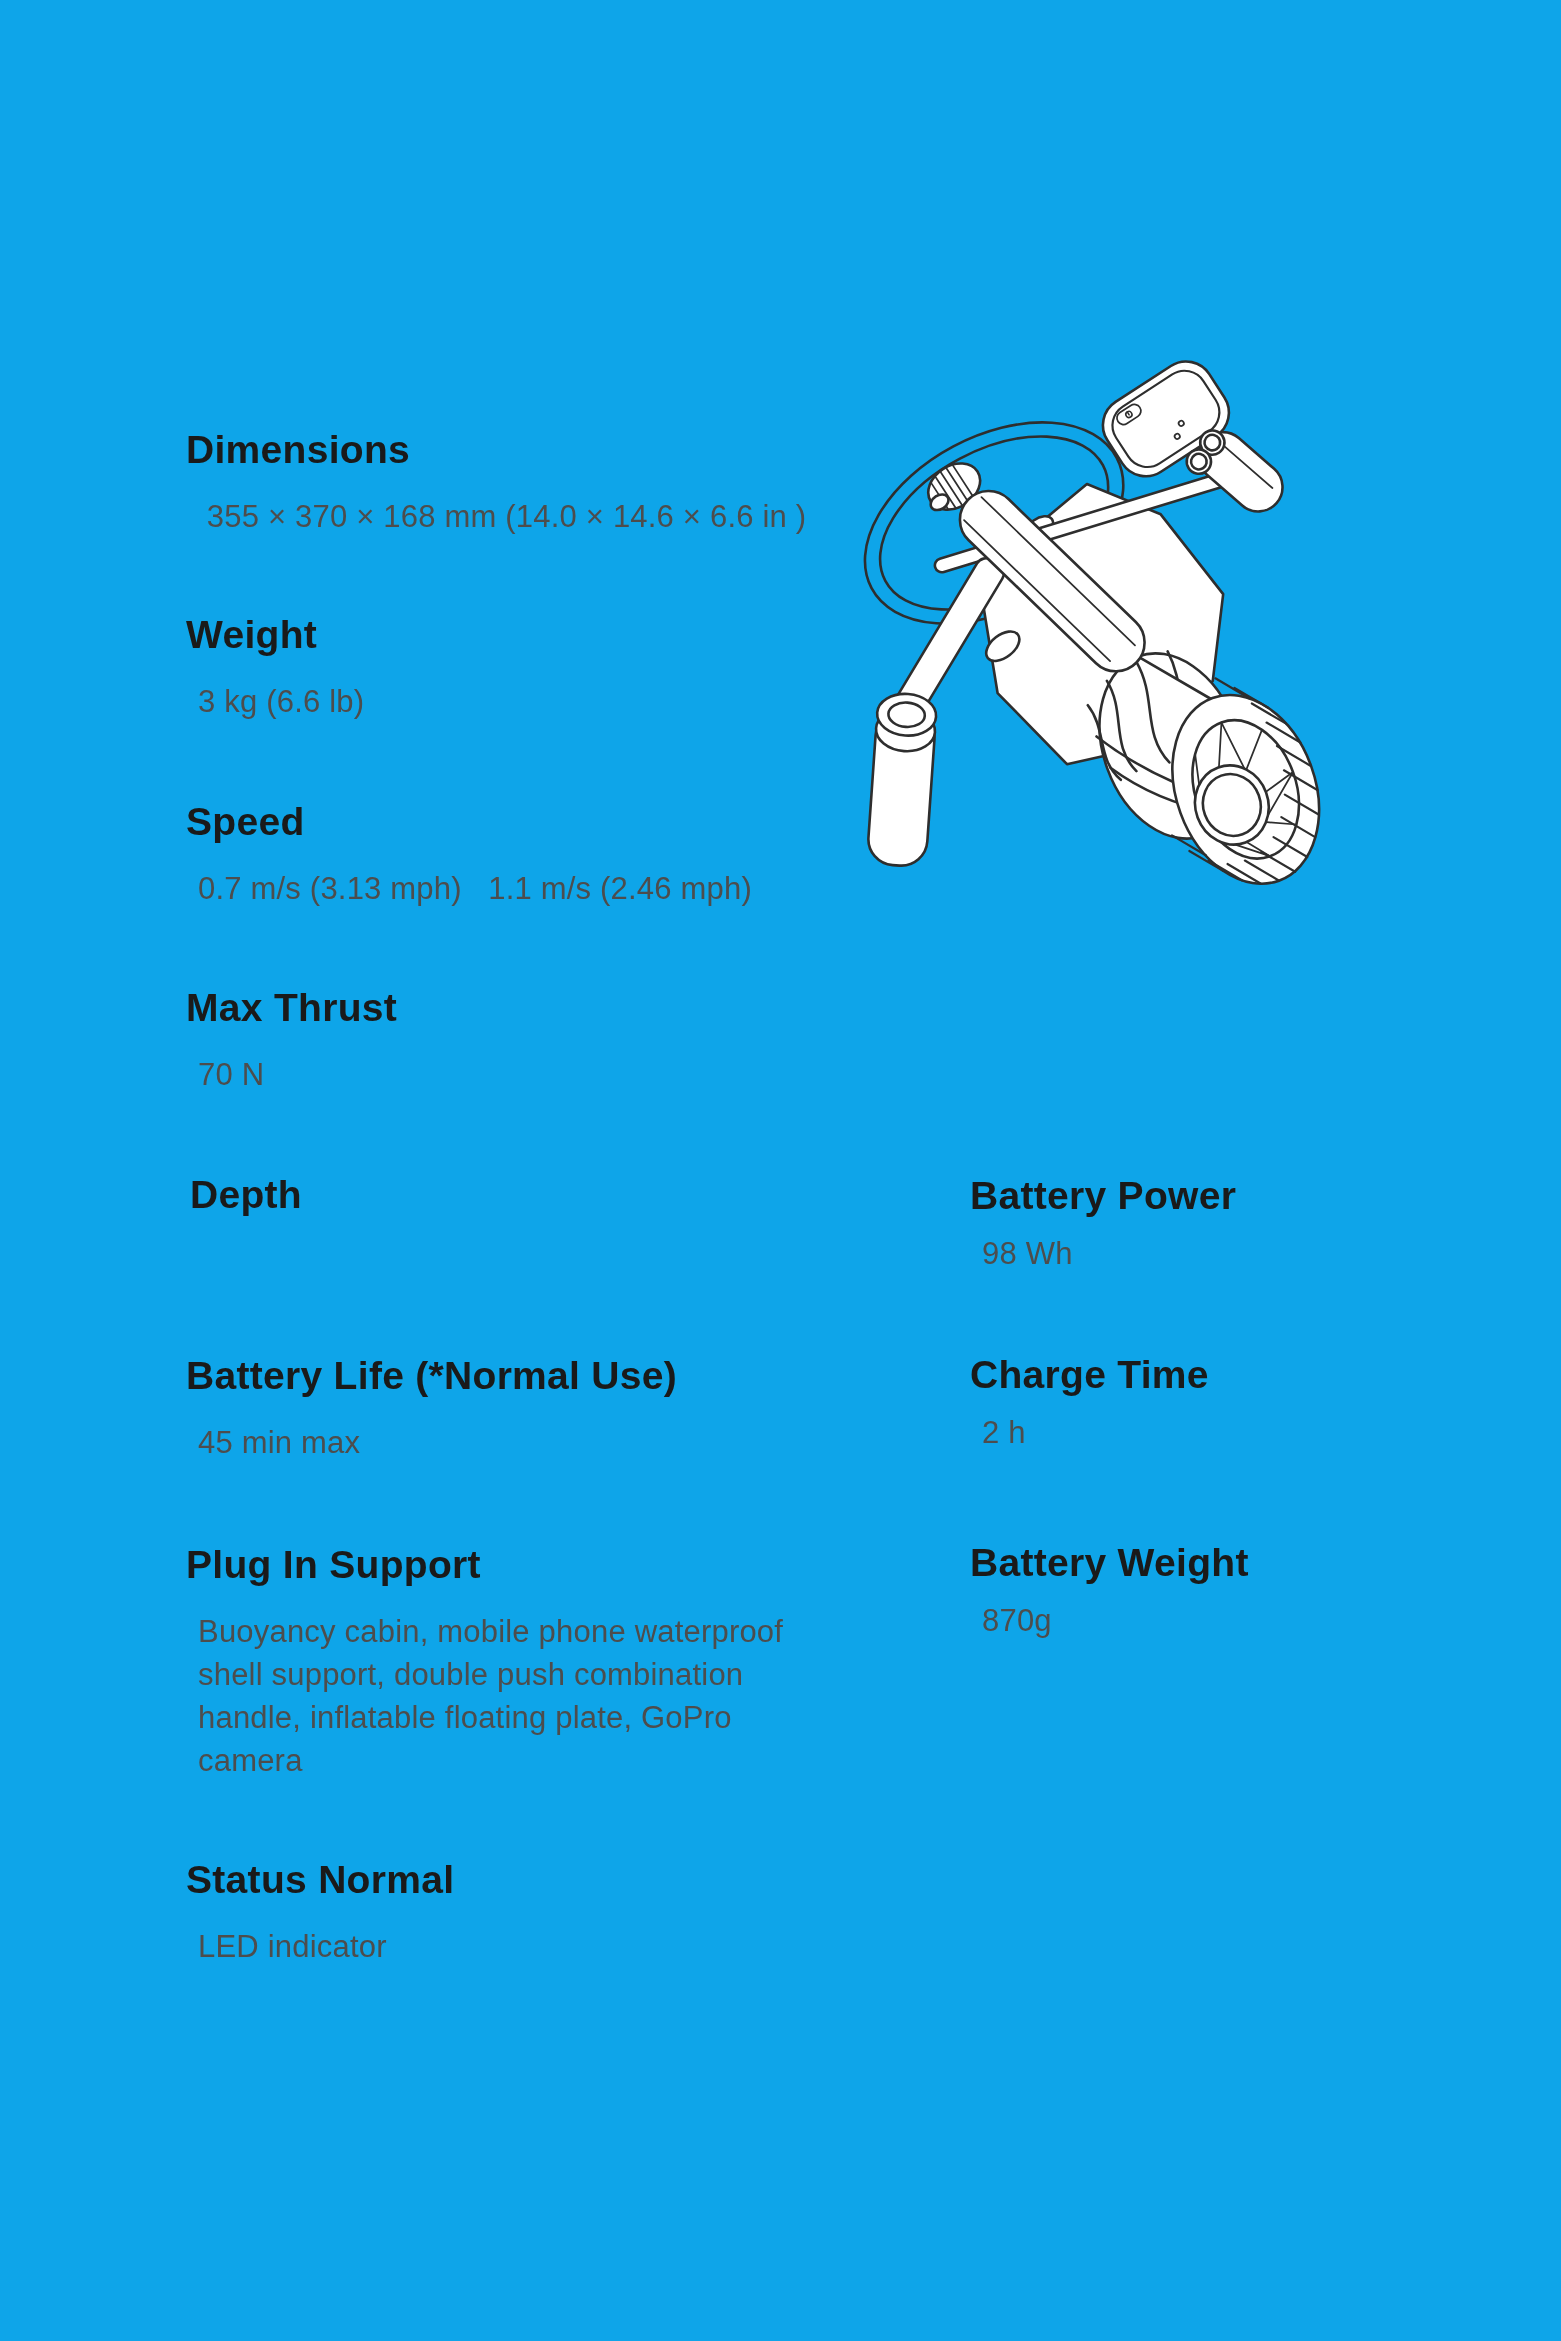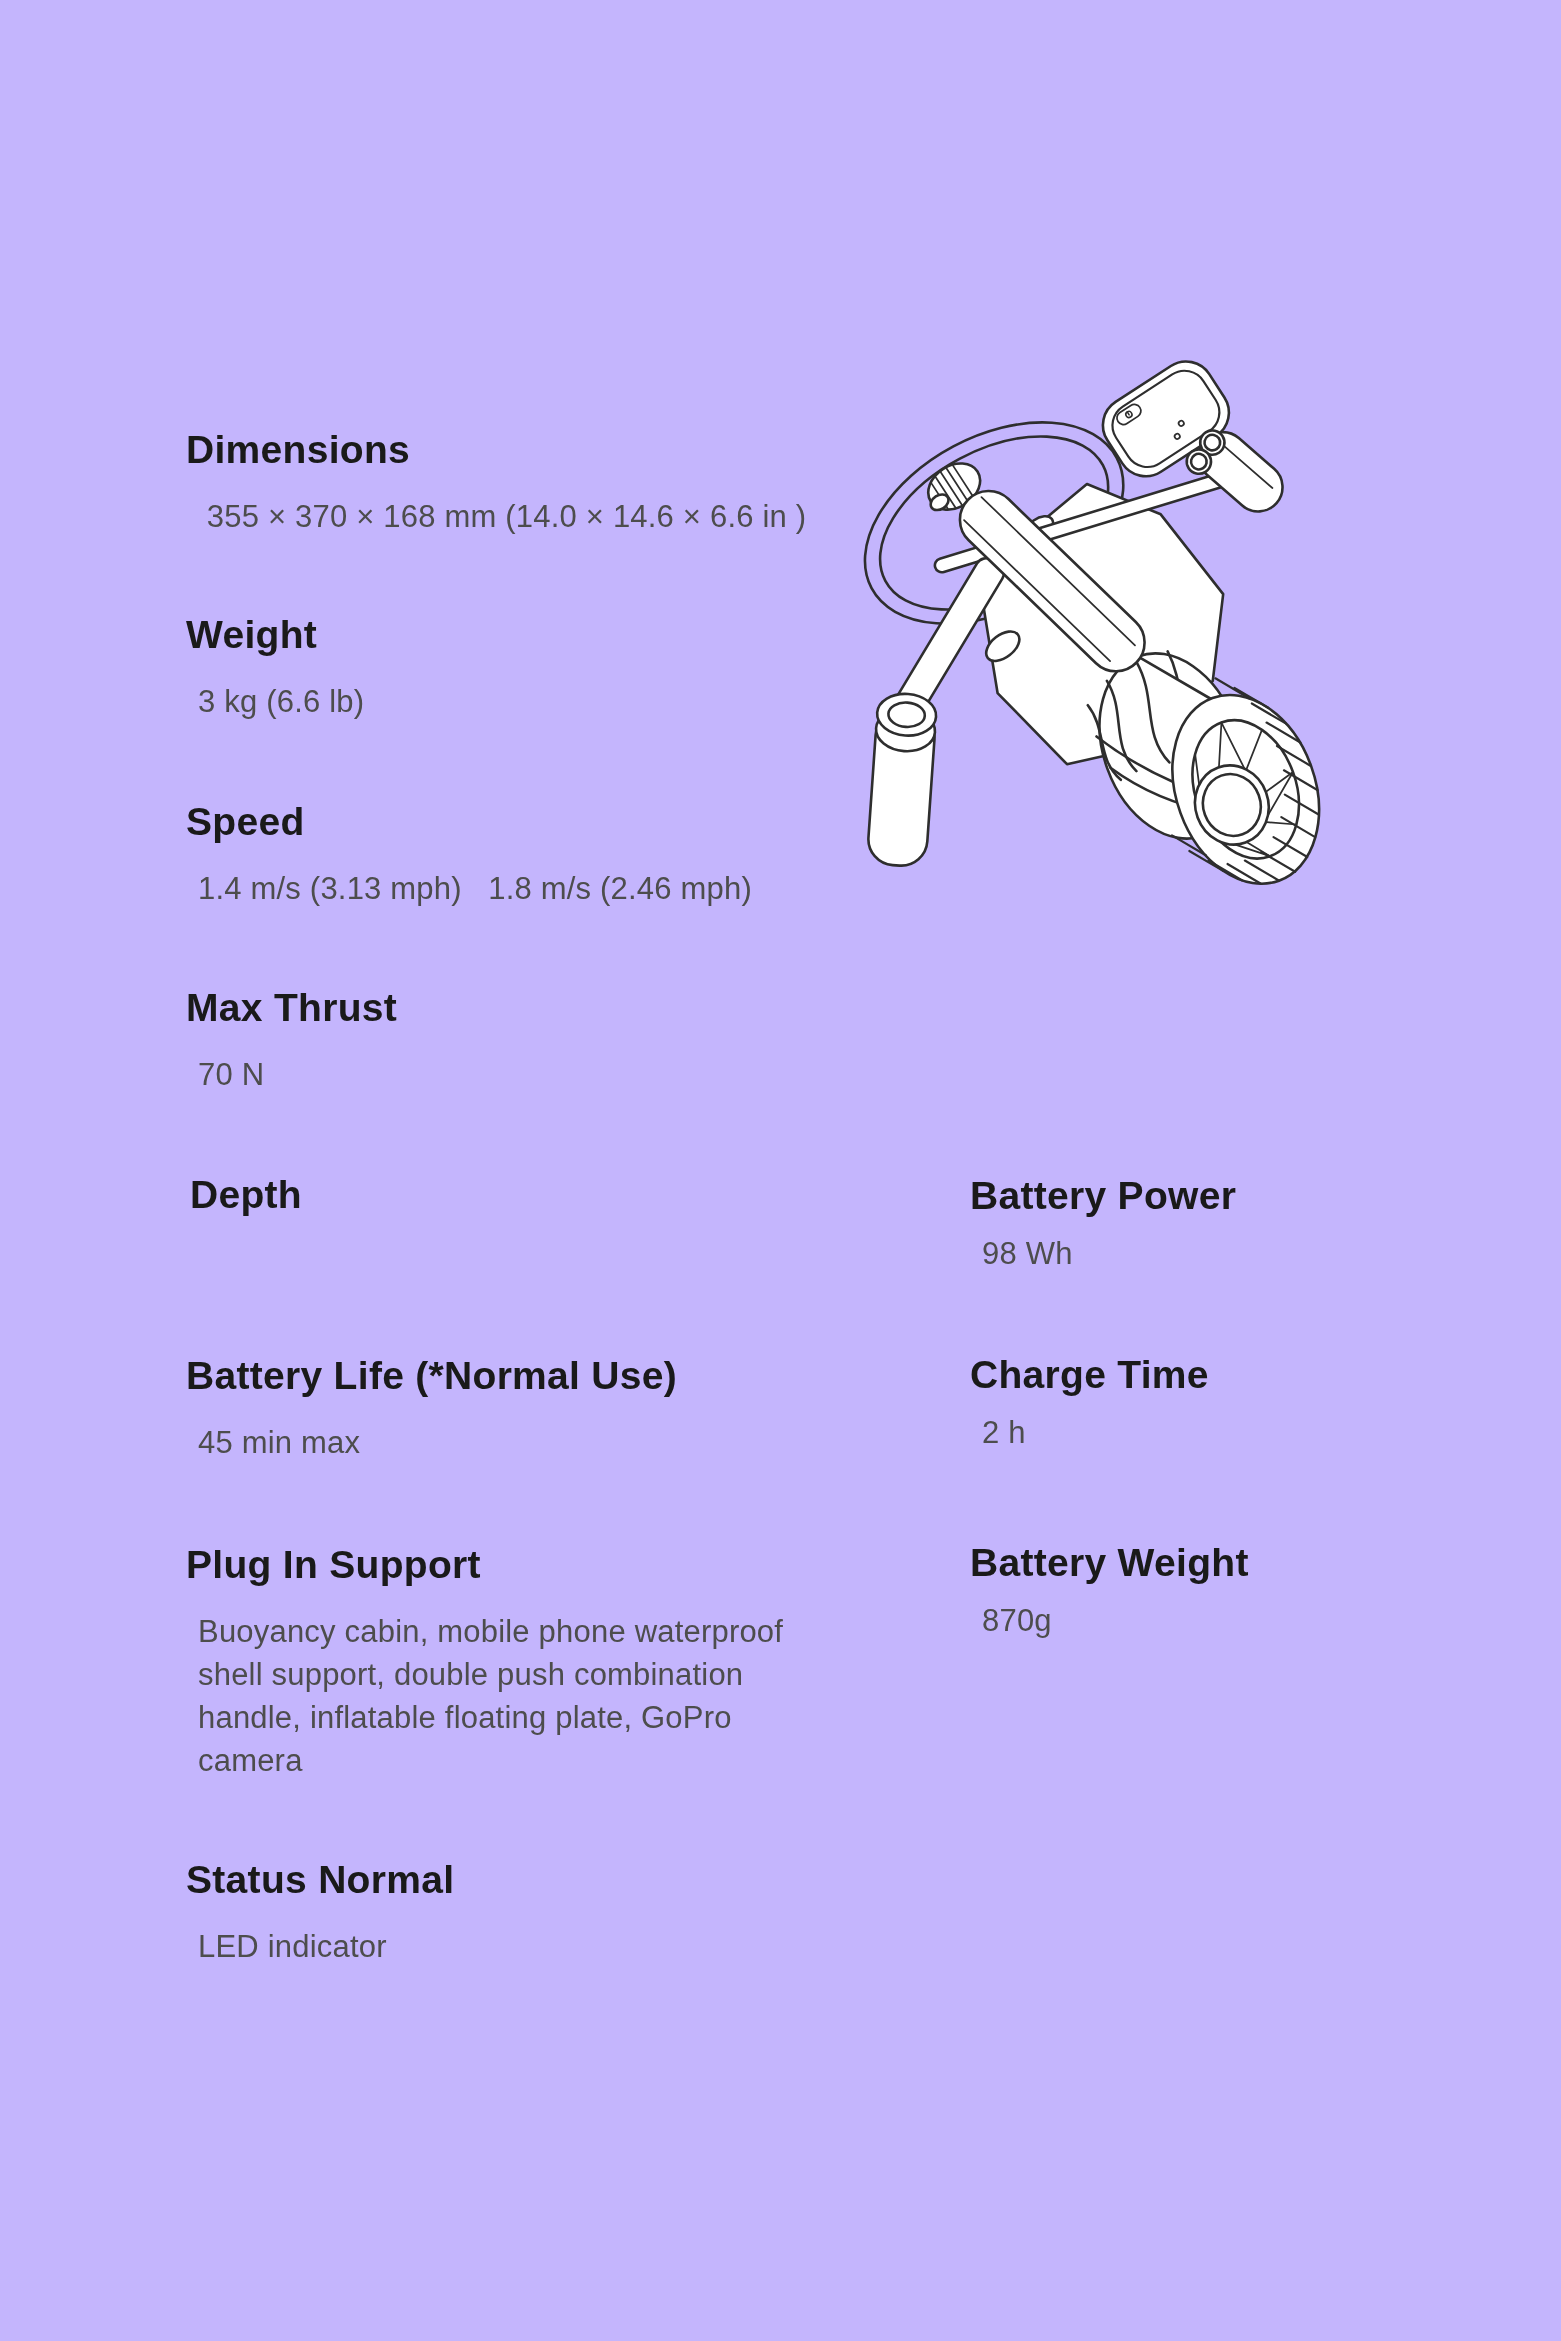--- a/index.html
+++ b/index.html
@@ -1,17 +1,17 @@
 <!DOCTYPE html>
 <html style="font-size:14px"><head>
 <meta charset="utf-8">
 <title>Spec Sheet</title>
 <style>
   html,body{margin:0;padding:0;background:#ffffff;}
-  .page{position:relative;width:1562px;height:2342px;background:#c4b5fd;
+  .page{position:relative;width:1562px;height:2342px;background:#0ea5e9;
         font-family:"Liberation Sans",sans-serif;overflow:hidden;}
   .spec{position:absolute;width:694px;}
   .spec h3{margin:0;font-size:39px;line-height:39px;font-weight:700;
            color:#1a1a1a;letter-spacing:0.3px;}
   .spec p{margin:26px 0 0 12px;font-size:31px;line-height:43px;font-weight:400;
           color:#4d4d4d;letter-spacing:0.2px;white-space:pre-wrap;}
   .col-right .spec p{margin-top:17.4px;}
   .illustration{position:absolute;left:831px;top:358px;width:590px;height:625px;}
   .illustration svg{width:100%;height:100%;}
 </style>
@@ -24,21 +24,21 @@
     <section class="spec" style="left:186px;top:430px">
       <h3>Dimensions</h3>
       <p> 355 × 370 × 168 mm (14.0 × 14.6 × 6.6 in )</p>
     </section>
     <section class="spec" style="left:186px;top:615px">
       <h3>Weight</h3>
       <p>3 kg (6.6 lb)</p>
     </section>
     <section class="spec" style="left:186px;top:802px">
       <h3>Speed</h3>
-      <p>1.4 m/s (3.13 mph)   1.8 m/s (2.46 mph)</p>
+      <p>0.7 m/s (3.13 mph)   1.1 m/s (2.46 mph)</p>
     </section>
     <section class="spec" style="left:186px;top:988px">
       <h3>Max Thrust</h3>
       <p>70 N</p>
     </section>
     <section class="spec" style="left:190px;top:1175px">
       <h3>Depth</h3>
     </section>
     <section class="spec" style="left:186px;top:1356px">
       <h3>Battery Life (*Normal Use)</h3>

